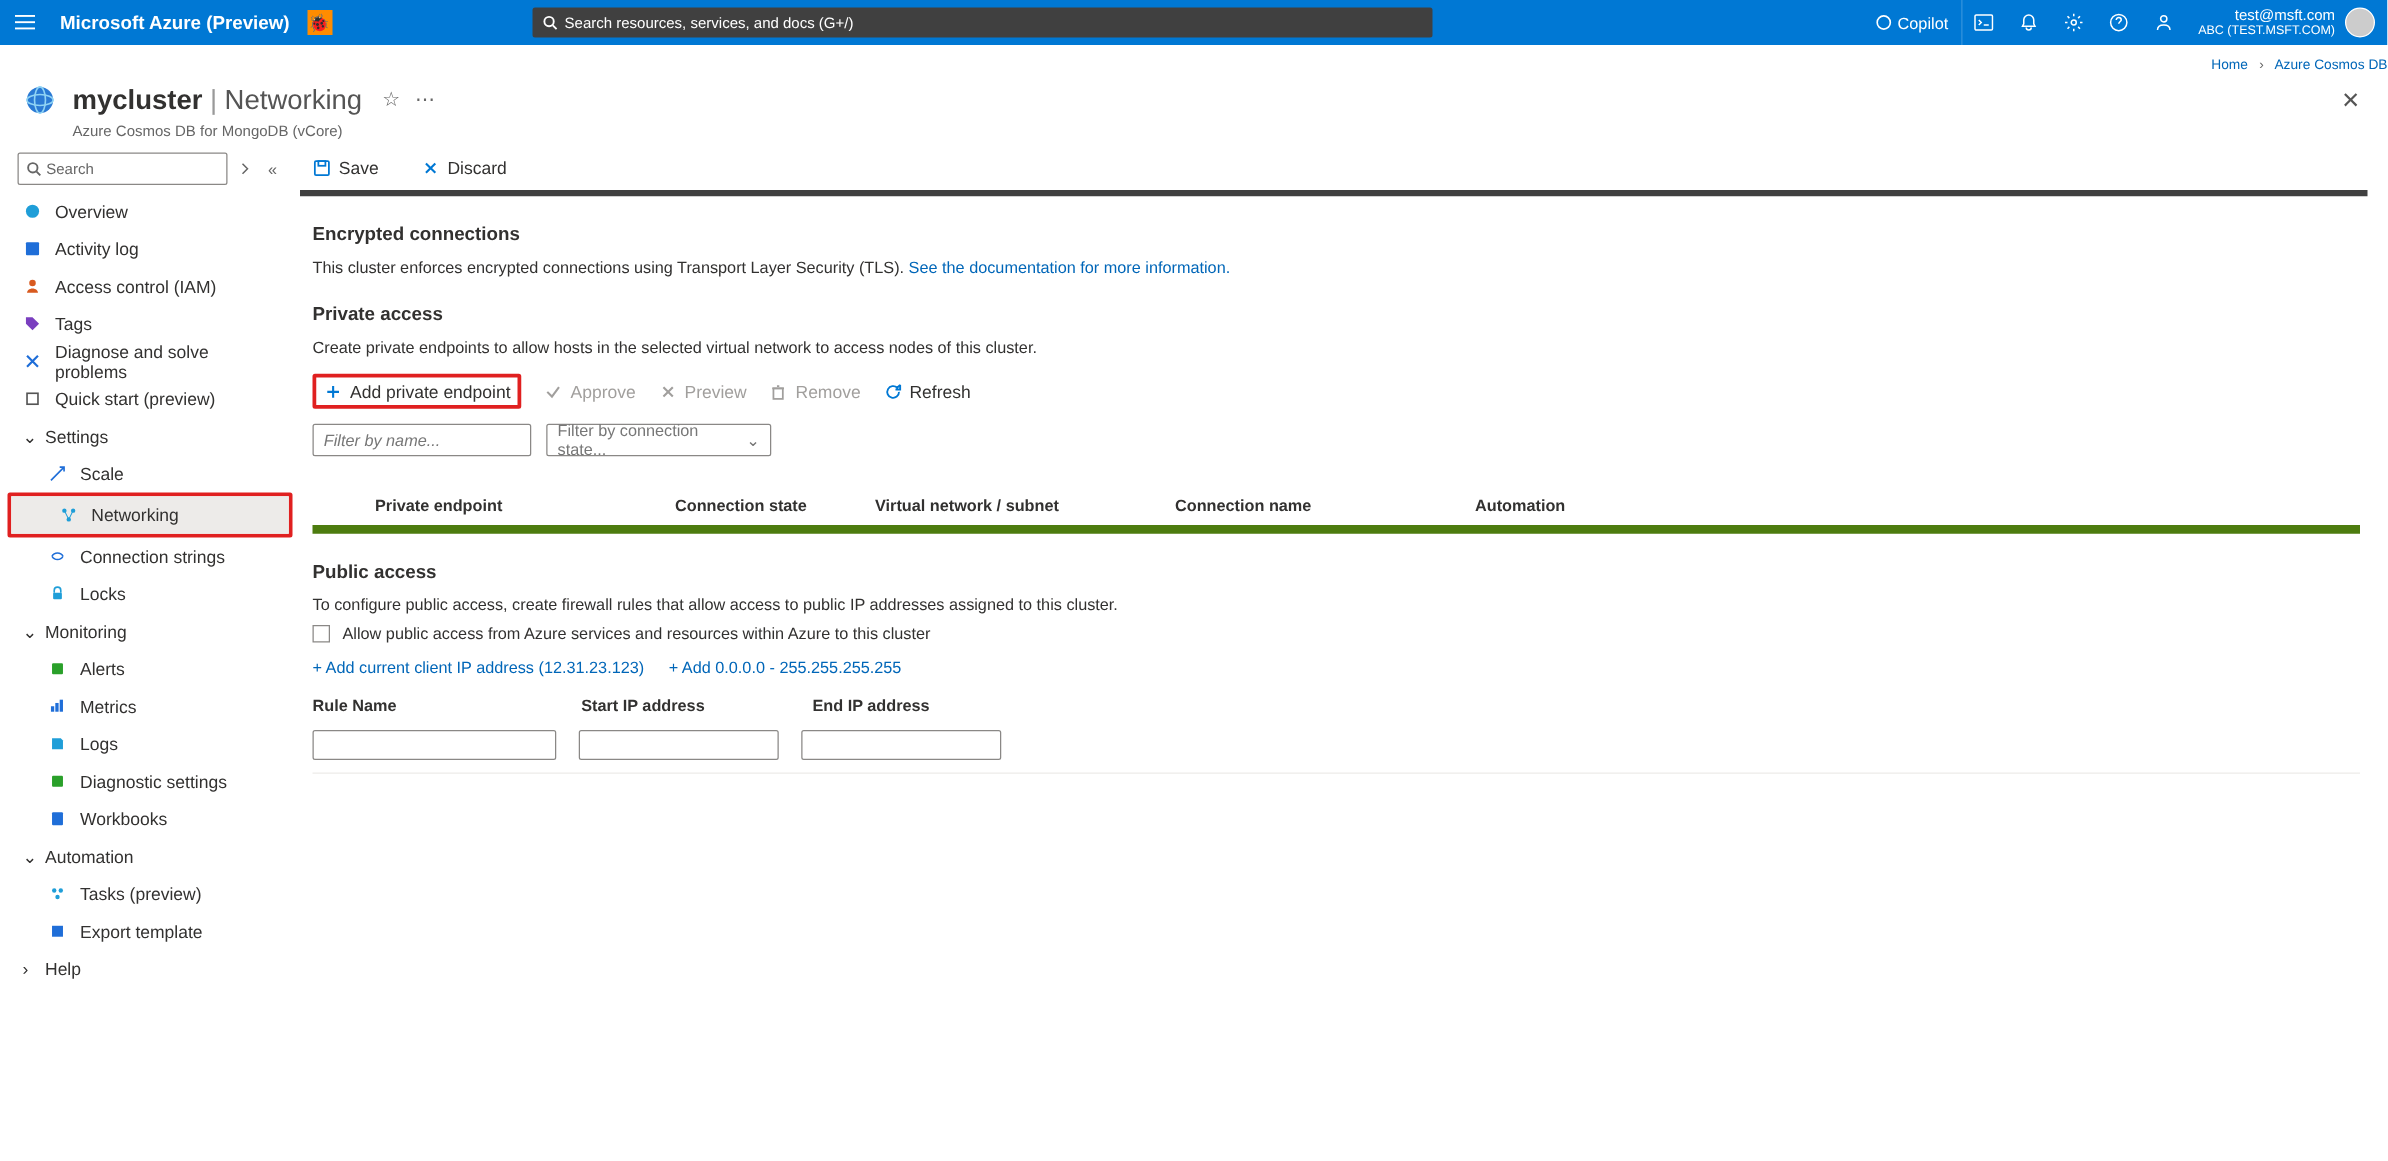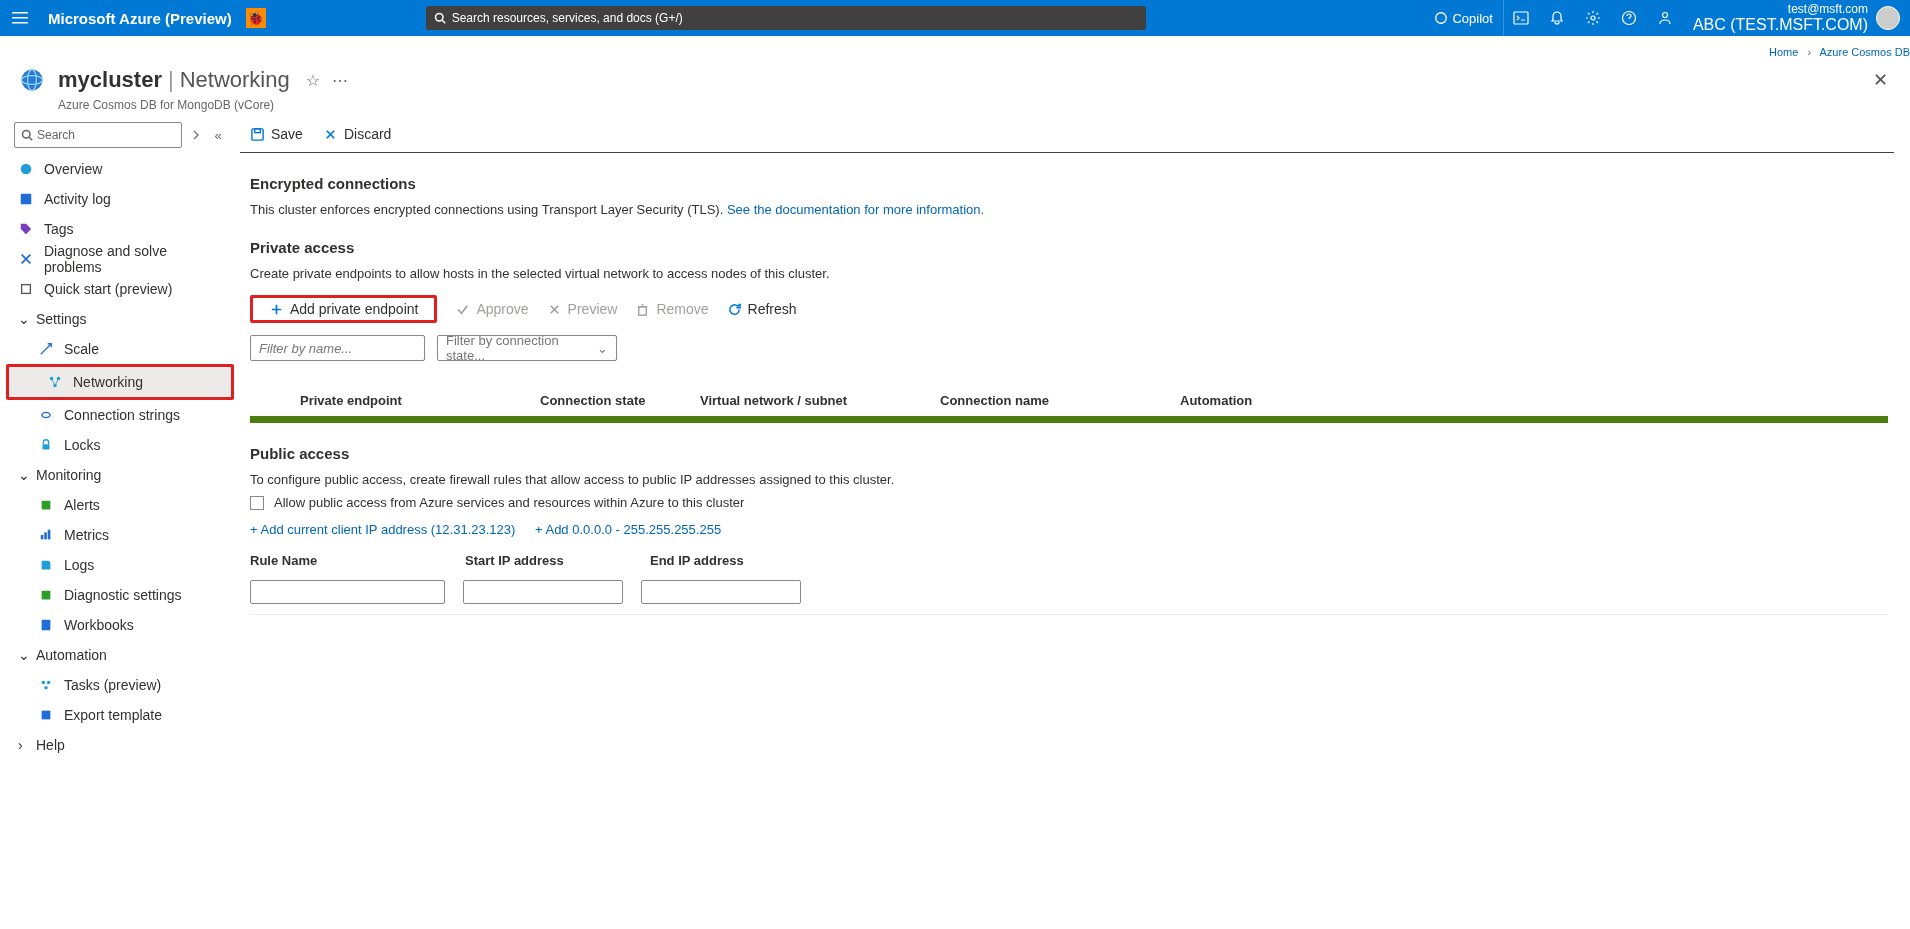--- a/index.html
+++ b/index.html
@@ -11,21 +11,21 @@
   .bug-badge { width: 20px; height: 20px; background: #ff8c00; display:flex; align-items:center; justify-content:center; margin-left: 14px; font-size:14px;}
   .header-search { flex: 0 0 720px; margin-left: 160px; height: 24px; background: #404040; border-radius: 2px; display:flex; align-items:center; padding: 0 8px; color:#fff; font-size:12px;}
   .header-search svg { margin-right: 6px; }
   .header-right { margin-left:auto; display:flex; align-items:center; height:100%; }
   .hdr-icon { width: 36px; display:flex; align-items:center; justify-content:center; height:100%; cursor:pointer; border-left: 1px solid rgba(255,255,255,0.2);}
   .hdr-icon.noborder { border-left:none;}
   .copilot { display:flex; align-items:center; padding:0 10px; gap:4px; font-size:13px; cursor:pointer;}
   .account { display:flex; align-items:center; gap:8px; padding: 0 10px; }
   .account-text { text-align:right; line-height:1.1;}
   .account-text .email { font-size:12px;}
-  .account-text .tenant { font-size:16px; text-transform:uppercase;}
+  .account-text .tenant { font-size:10px; text-transform:uppercase;}
   .avatar-circle { width:24px; height:24px; border-radius:50%; background:#ccc; border:1px solid #fff;}
   
   .breadcrumb { padding: 10px 0 4px 16px; font-size:11px;text-align:right;}
   .breadcrumb a { color:#0066b8; text-decoration:none; cursor:pointer;}
   .breadcrumb .sep { margin: 0 6px; color:#666;}
   
   .title-row { display:flex; align-items:center; padding: 2px 16px 6px 16px; }
   .resource-icon { width:32px; height:32px; margin-right: 10px; display:flex; align-items:center; justify-content:center;}
   .title-main { font-size:22px; font-weight:600; }
   .title-sep { font-size:22px; font-weight:300; margin: 0 6px; color:#999;}
@@ -46,21 +46,21 @@
   .nav-item.group { font-size:14px; color:#323130;}
   .nav-item.active { background:#edebe9; font-weight:400;}
   .nav-item .ic { width:16px; height:16px; margin-right:10px; display:flex; align-items:center; justify-content:center; flex-shrink:0;}
   .group .chev { width:12px; margin-right:6px;}
   
   .hl-box { border: 3px solid #e02020; border-radius:2px; display:inline-block;}
   .nav-hl { display:block; margin: 0 6px; }
   .nav-hl .nav-item { margin:0; }
   
   .content { flex:1; padding: 0 12px 20px 0; }
-  .toolbar { display:flex; align-items:center; gap:20px; padding: 10px 0 10px 10px; border-bottom:1px solid #404040; margin-right: 4px;}
+  .toolbar { display:flex; align-items:center; gap:34px; padding: 10px 0 10px 10px; border-bottom:5px solid #404040; margin-right: 4px;}
   .toolbar .t-btn { display:flex; align-items:center; gap:6px; font-size:14px; color:#323130; cursor:pointer;}
   .toolbar .t-btn svg { color:#0078d4;}
   .section-h { font-size:15px; font-weight:600; margin-top: 22px; margin-bottom: 10px; padding-left:0;}
   .body-text { font-size:13px; color:#323130; }
   .body-text a { color:#0066b8; text-decoration:none; cursor:pointer;}
   .pe-toolbar { display:flex; align-items:center; gap: 18px; margin-top: 14px;}
   .pe-btn { display:flex; align-items:center; gap:6px; font-size:14px; cursor:pointer;}
   .pe-btn.link { color:#323130;}
   .pe-btn.link svg { color:#0078d4;}
   .pe-btn.disabled { color:#a19f9d; cursor:default;}
@@ -80,21 +80,21 @@
   .links-row a { color:#0066b8; text-decoration:none; cursor:pointer; margin-right: 16px; font-size:13px;}
   .fw-head { display:flex; margin-top:16px; font-size:13px; font-weight:600; padding-bottom: 6px;}
   .fw-rule { width:215px;}
   .fw-start { width:185px;}
   .fw-end { width:200px;}
   .fw-inputs { display:flex; gap: 18px; margin-top: 6px; border-bottom: 1px solid #edebe9; padding-bottom: 10px;}
   .fw-inputs input { height:24px; border:1px solid #8a8886; border-radius:2px; padding:0 6px; font-size:13px;}
   .fw-inputs input.rule { width: 195px;}
   .fw-inputs input.ip { width: 160px;}
   .add-pe-wrap { display:inline-flex;}
-  .add-pe-wrap .pe-btn { padding: 3px 16px;}
+  .add-pe-wrap .pe-btn { padding: 3px 6px;}
   .content-inner { padding-left: 10px; padding-right: 10px;}
   .chk-label { display:flex; align-items:center; gap:10px; font-size:13px; margin-top:8px;}
 </style>
 </head>
 <body>
 
 <div class="az-header">
   <div class="hamburger">
     <svg width="16" height="16" viewBox="0 0 16 16" fill="#fff">
         <rect y="2" width="16" height="1.5"></rect>
@@ -209,20 +209,29 @@
         </span>
         <span>Overview</span>
       </div>
     <div class="nav-item">
         <span class="ic">
           <svg width="14" height="14" viewBox="0 0 16 16" fill="#1f6ed8">
             <rect x="2" y="2" width="12" height="12" rx="1"></rect>
           </svg>
         </span>
         <span>Activity log</span>
+      </div>
+    <div class="nav-item">
+        <span class="ic">
+          <svg width="14" height="14" viewBox="0 0 16 16" fill="#d85a1f">
+            <circle cx="8" cy="5" r="3"></circle>
+            <path d="M3 14c0-2 2-4 5-4s5 2 5 4"></path>
+          </svg>
+        </span>
+        <span>Access control (IAM)</span>
       </div>
     <div class="nav-item">
         <span class="ic">
           <svg width="14" height="14" viewBox="0 0 16 16" fill="#7a3fbf">
             <path d="M2 2h6l6 6-6 6-6-6z"></path>
           </svg>
         </span>
         <span>Tags</span>
       </div>
     <div class="nav-item">

